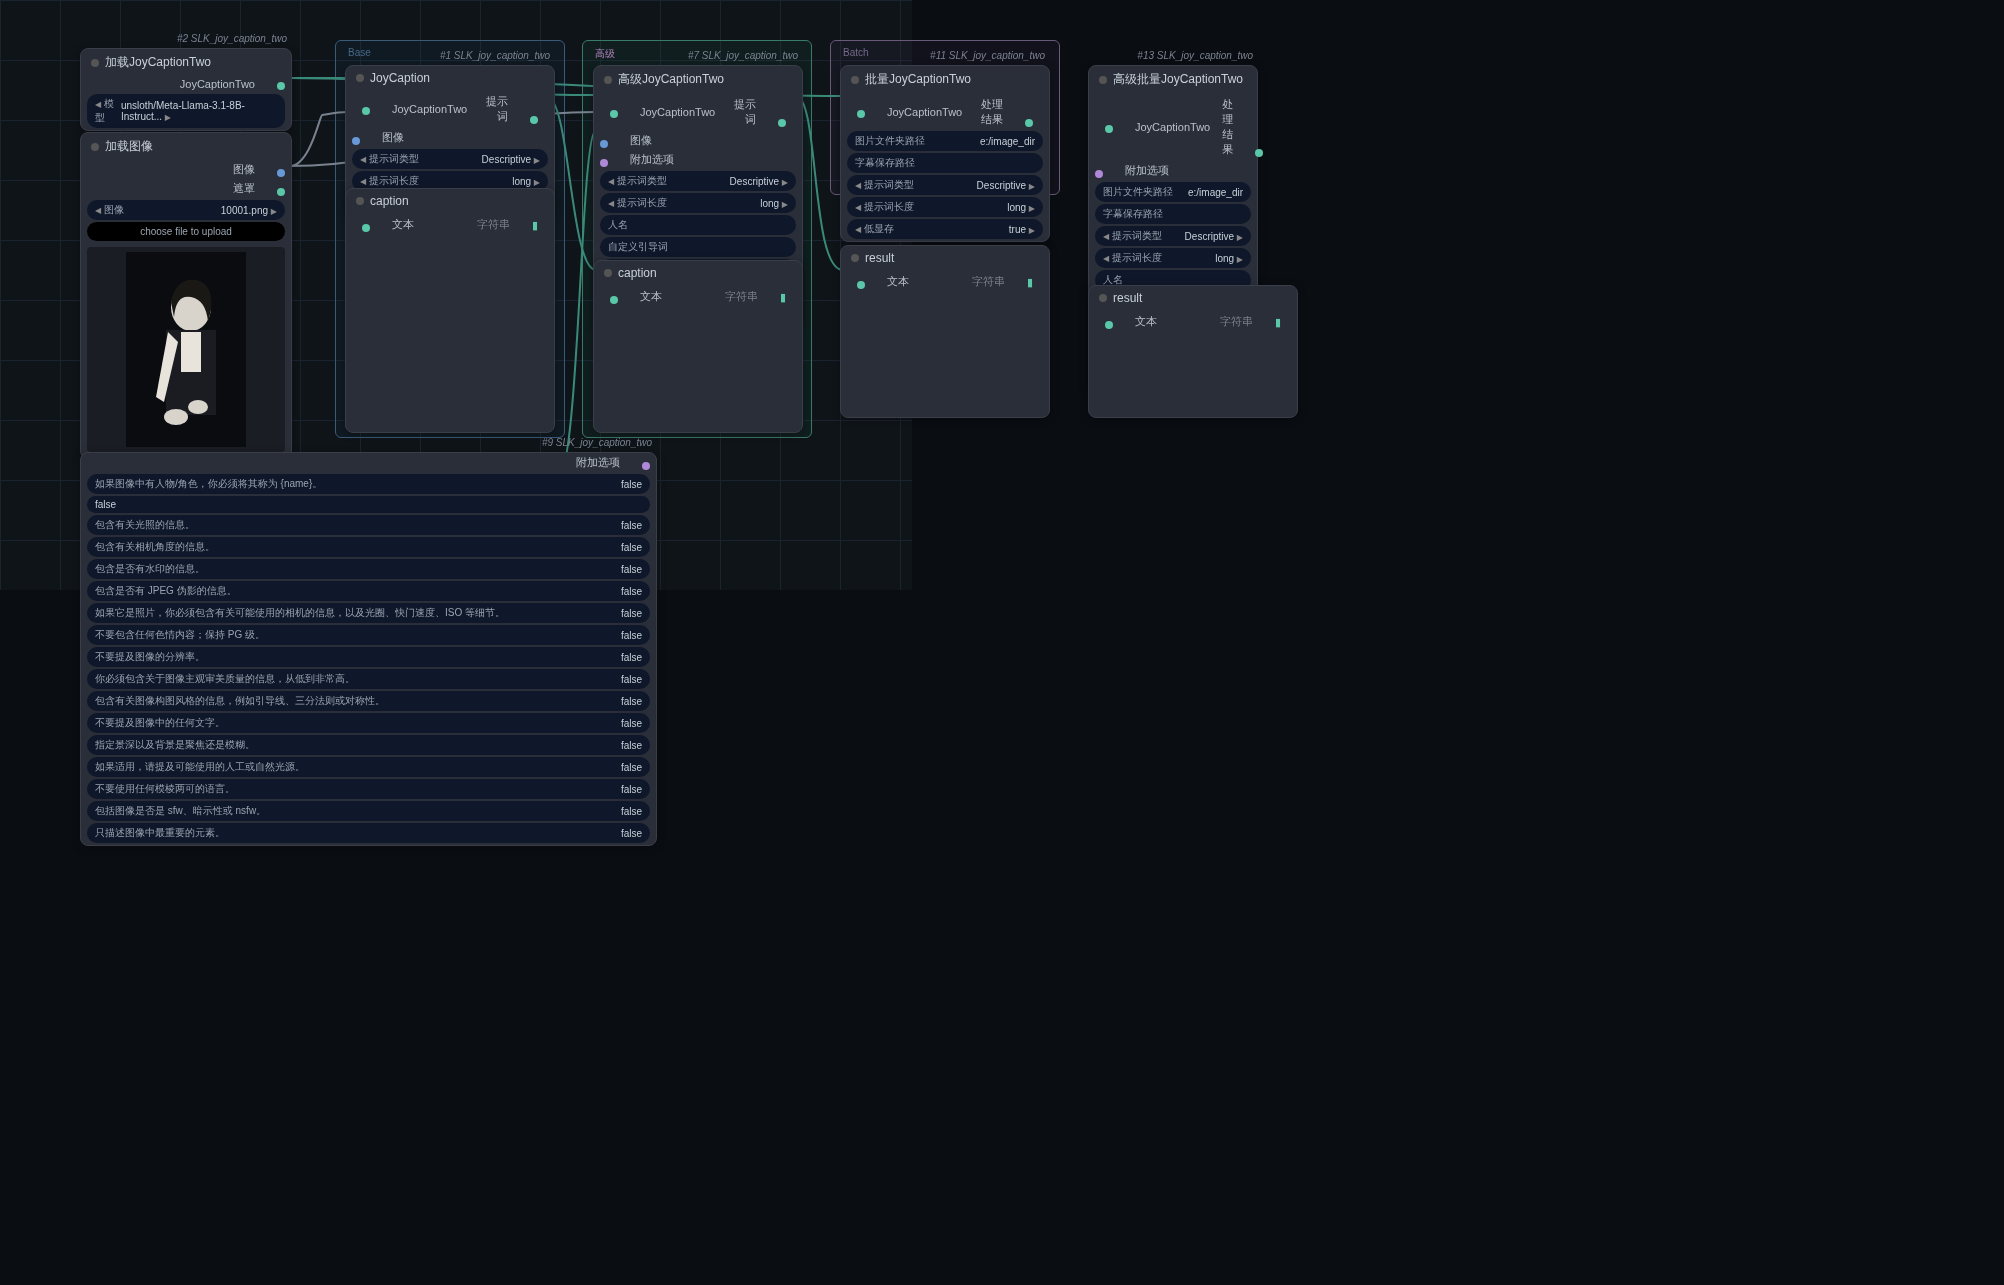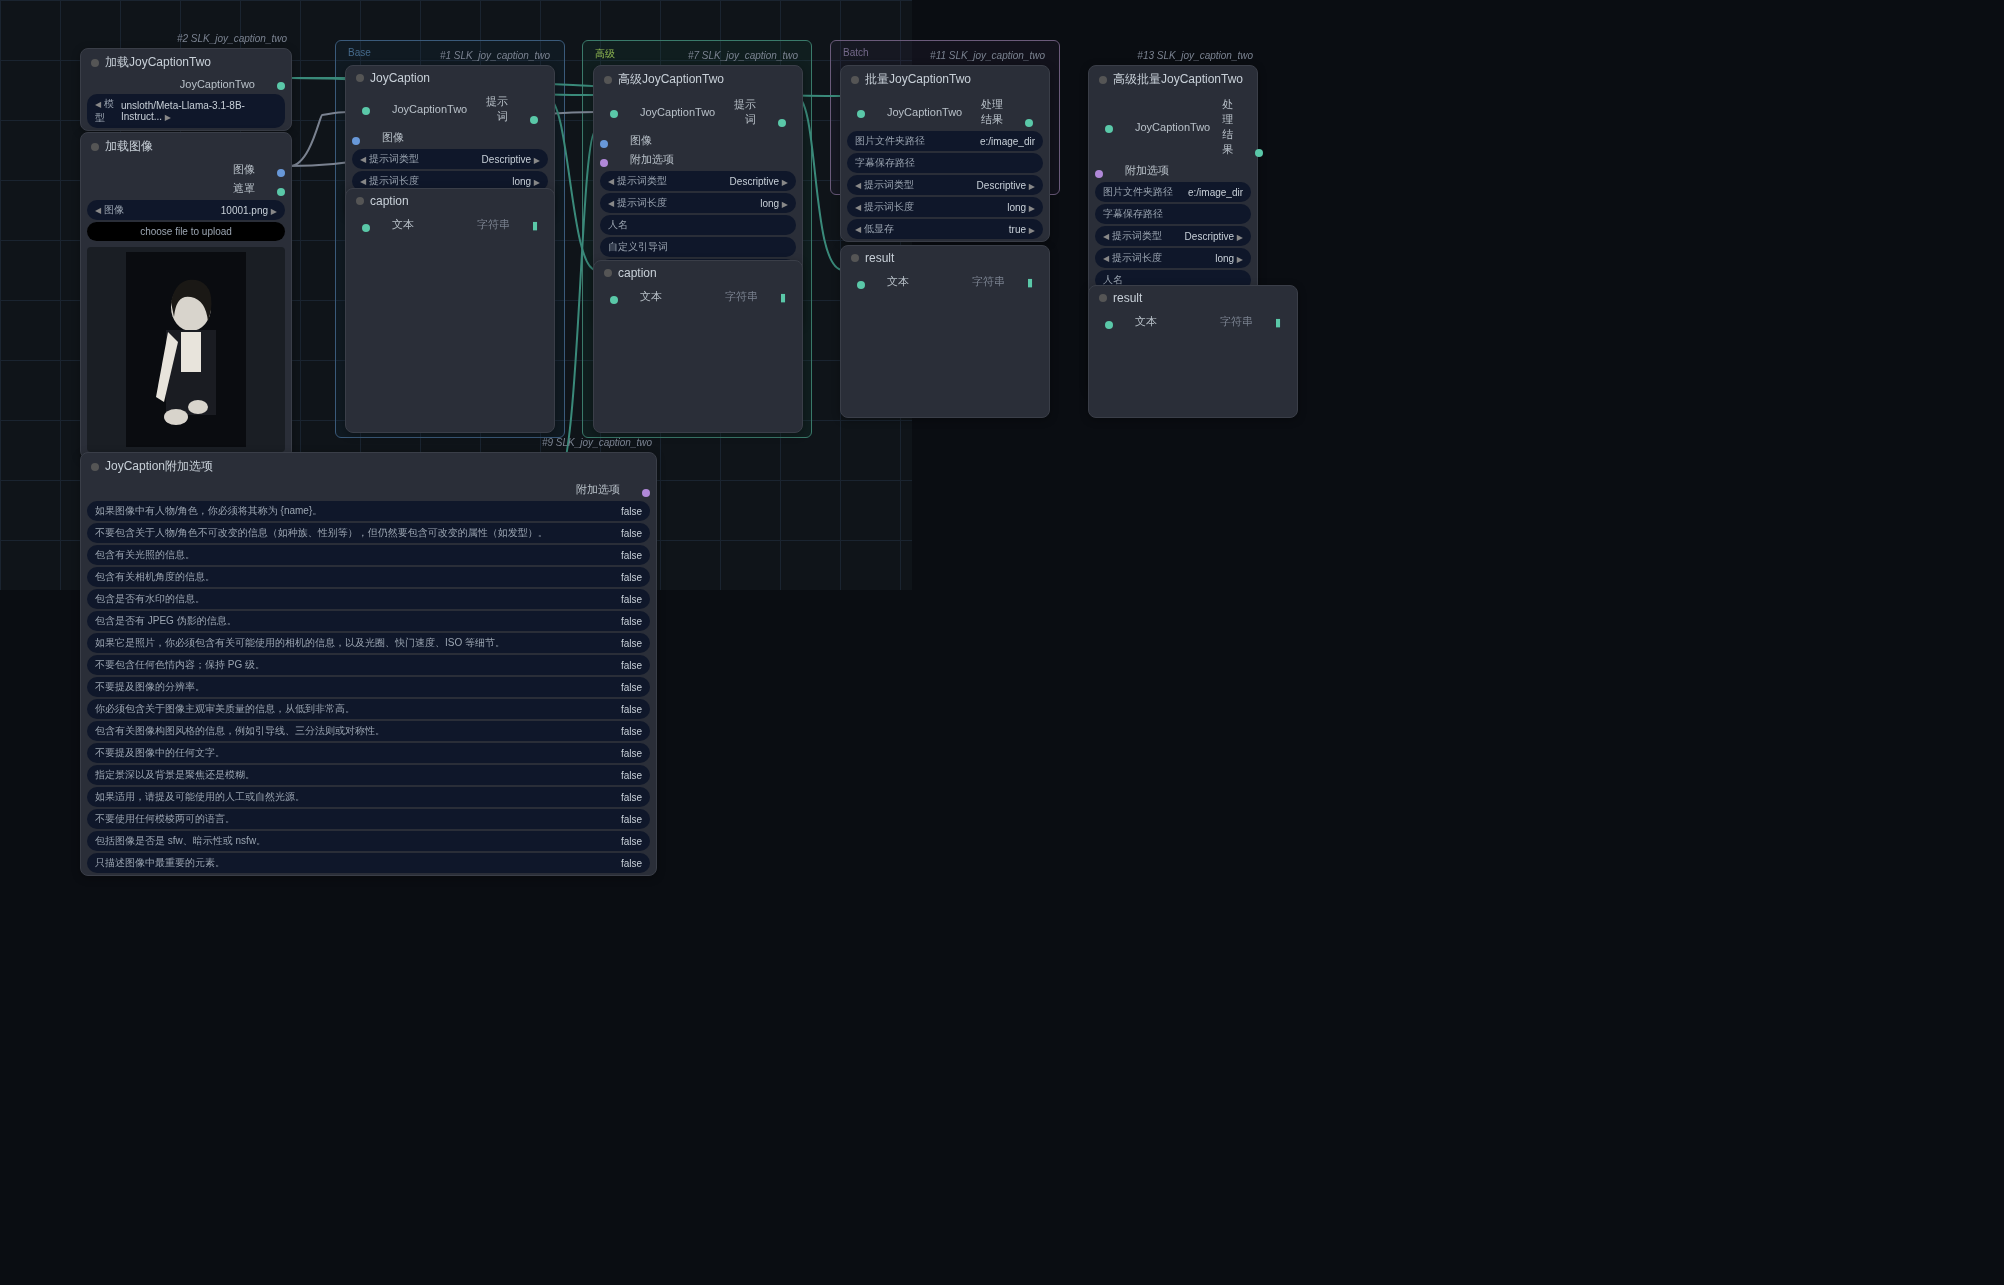--- a/index.html
+++ b/index.html
@@ -4,21 +4,21 @@
 <style>
 *{box-sizing:border-box;margin:0;padding:0;font-family:sans-serif}
 body{background:#000;color:#b8c0c8;font-size:11px;overflow:hidden;width:2004px;height:1285px;position:relative}
 .canvas{position:absolute;inset:0;background:#0a0d12}
 .grid-bg{position:absolute;left:0;top:0;width:912px;height:590px;background-image:linear-gradient(#1a2430 1px,transparent 1px),linear-gradient(90deg,#1a2430 1px,transparent 1px);background-size:60px 60px;background-color:#0f1419}
 .group{position:absolute;border:1px solid;border-radius:6px}
 .group-hdr{padding:6px 12px;font-size:10px;font-weight:500;opacity:.7}
 .g-base{left:335px;top:40px;width:230px;height:398px;border-color:#3a5a7a;background:rgba(30,60,90,.15)}
 .g-base .group-hdr{color:#5a8ab5}
 .g-adv{left:582px;top:40px;width:230px;height:398px;border-color:#3a7a6a;background:rgba(30,90,70,.15)}
-.g-adv .group-hdr{color:#bef264}
+.g-adv .group-hdr{color:#f0abfc}
 .g-batch{left:830px;top:40px;width:230px;height:155px;border-color:#6a5a7a;background:rgba(70,50,90,.15)}
 .g-batch .group-hdr{color:#9a8ab5}
 .node{position:absolute;background:#2a2e38;border:1px solid #3a3e48;border-radius:8px;font-size:11px;box-shadow:0 2px 8px rgba(0,0,0,.3)}
 .node-hdr{padding:5px 10px;display:flex;align-items:center;gap:6px;color:#c8d0d8;font-size:12px}
 .node-hdr::before{content:"";width:8px;height:8px;border-radius:50%;background:#555}
 .badge{position:absolute;top:-16px;right:4px;font-size:10px;color:#7a8290;font-style:italic}
 .badge-bottom{top:auto;bottom:-16px}
 .row{display:flex;align-items:center;justify-content:space-between;padding:0 4px;margin:2px 6px;position:relative}
 .port{display:flex;align-items:flex-end;gap:22px;padding:2px 6px}
 .port.out{justify-content:flex-end;text-align:right}
@@ -333,32 +333,30 @@
         </div>
         <div class="port out" style="color:#7a8290">
           <span>字符串</span> 
           <span style="color:#5ac8a8">▮</span>
         </div>
       </div>
 </div>
 
 <div class="node" style="left:80px;top:452px;width:577px">
 <div class="badge">#9 SLK_joy_caption_two</div>
-<div class="node-hdr">JoyCaption附加选项</div>
 <div class="port out">
         <span>附加选项</span>
         <span class="dot purple"></span>
       </div>
 <div id="opts-list">
         <div class="pill">
           <span class="lbl">如果图像中有人物/角色，你必须将其称为 {name}。</span>
           <span class="val">false</span>
         </div>
         <div class="pill">
-          <span class="lbl">不要包含关于人物/角色不可改变的信息（如种族、性别等），但仍然要包含可改变的属性（如发型）。</span>
           <span class="val">false</span>
         </div>
         <div class="pill">
           <span class="lbl">包含有关光照的信息。</span>
           <span class="val">false</span>
         </div>
         <div class="pill">
           <span class="lbl">包含有关相机角度的信息。</span>
           <span class="val">false</span>
         </div>

